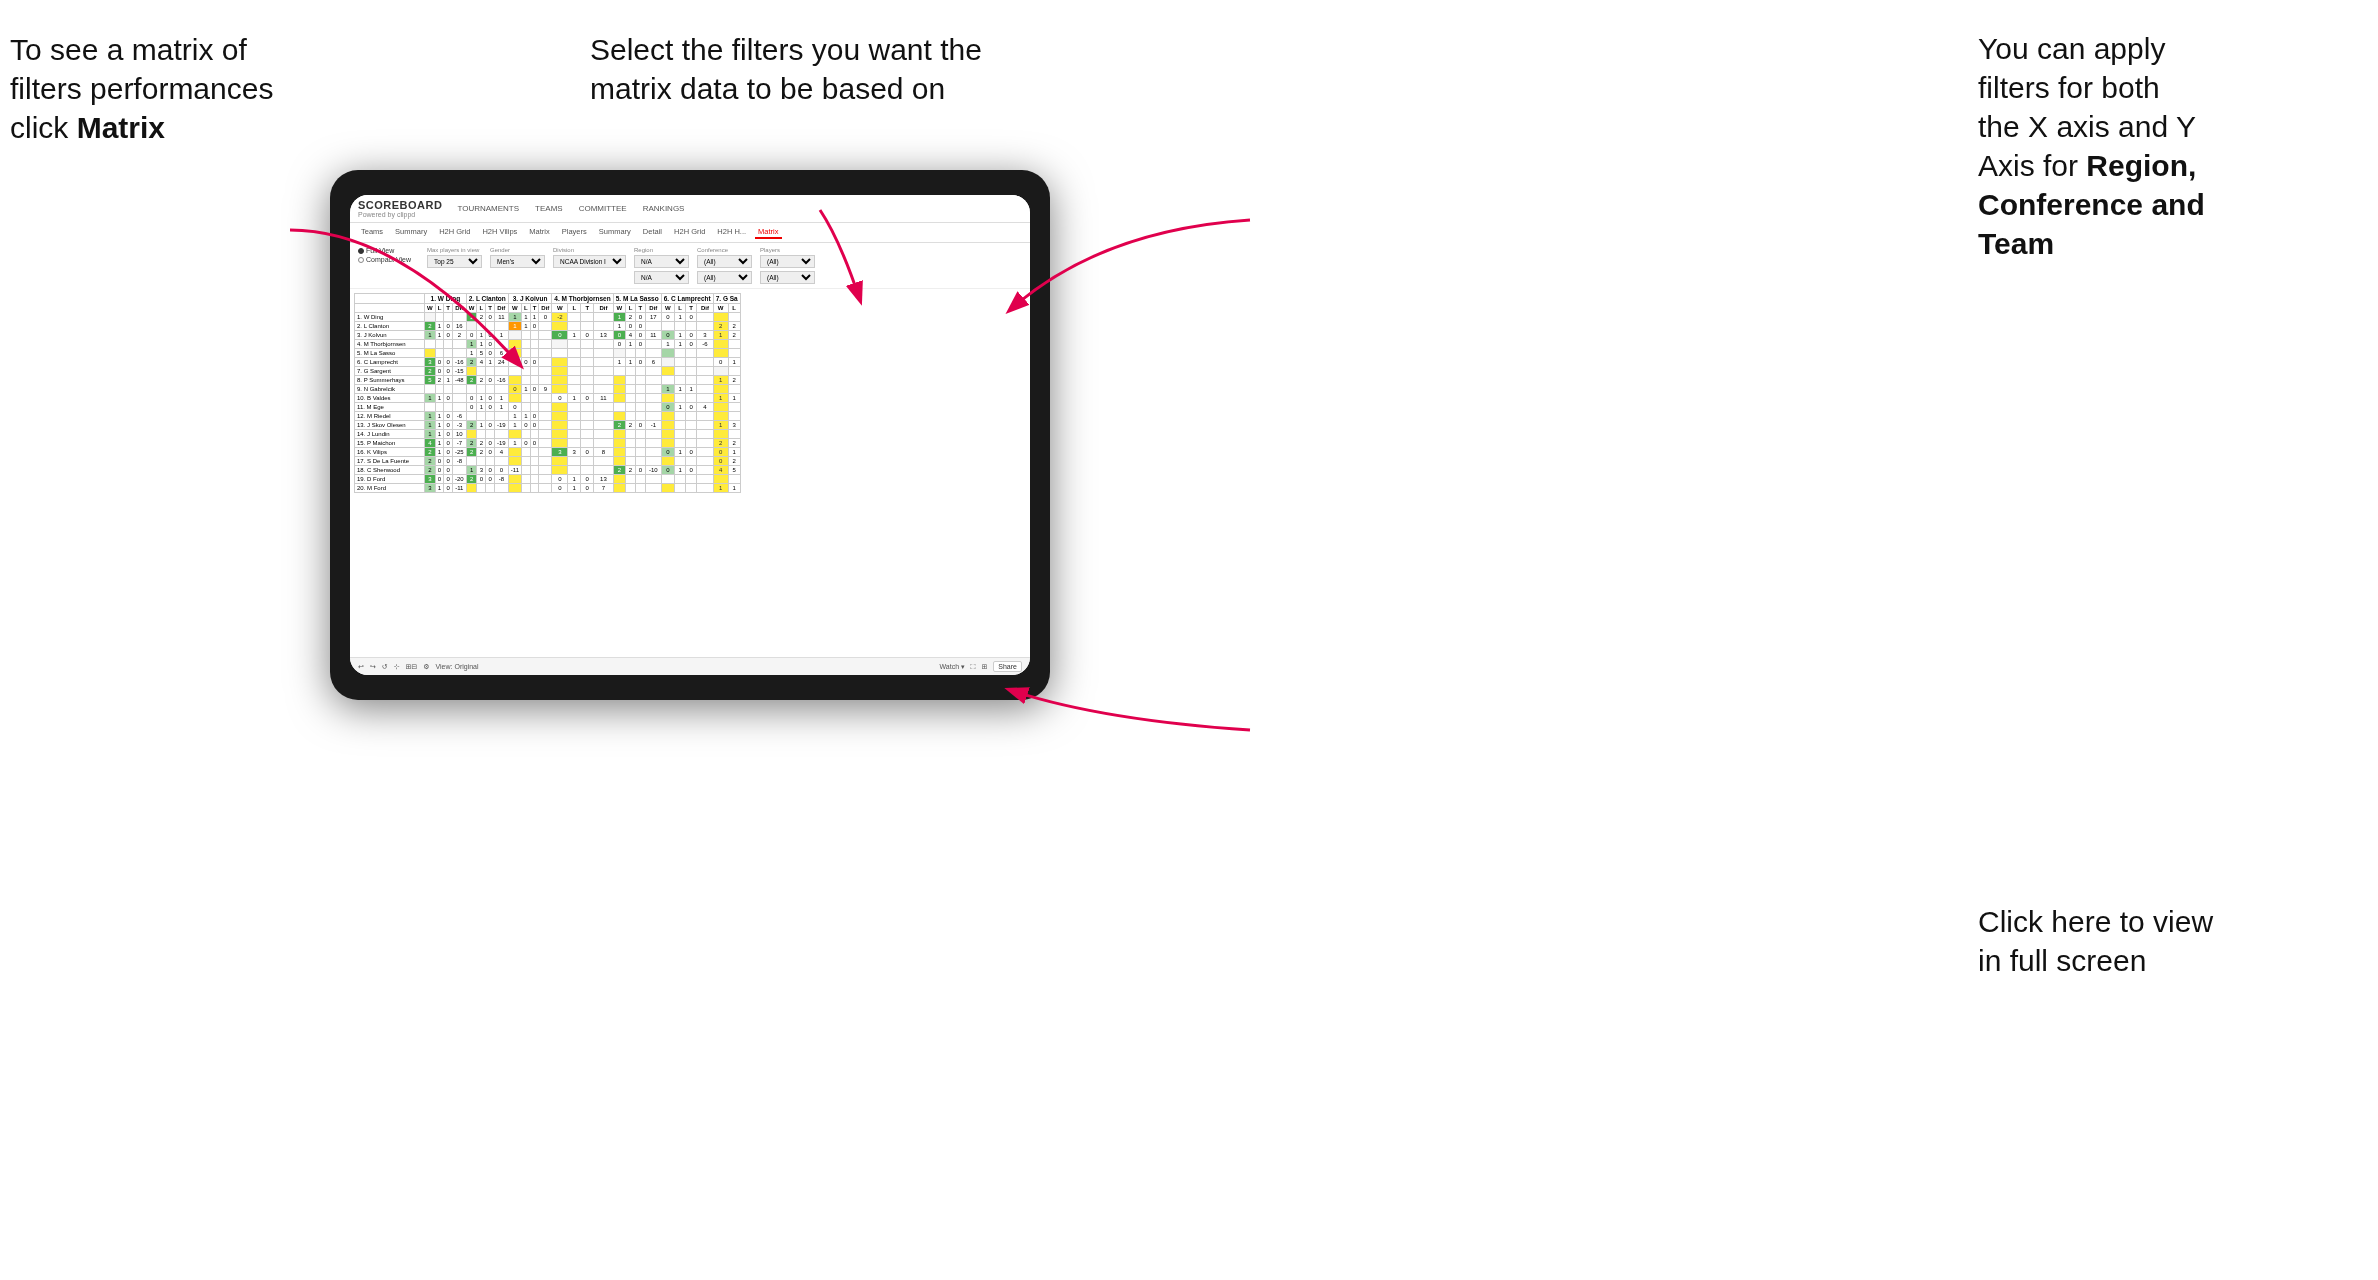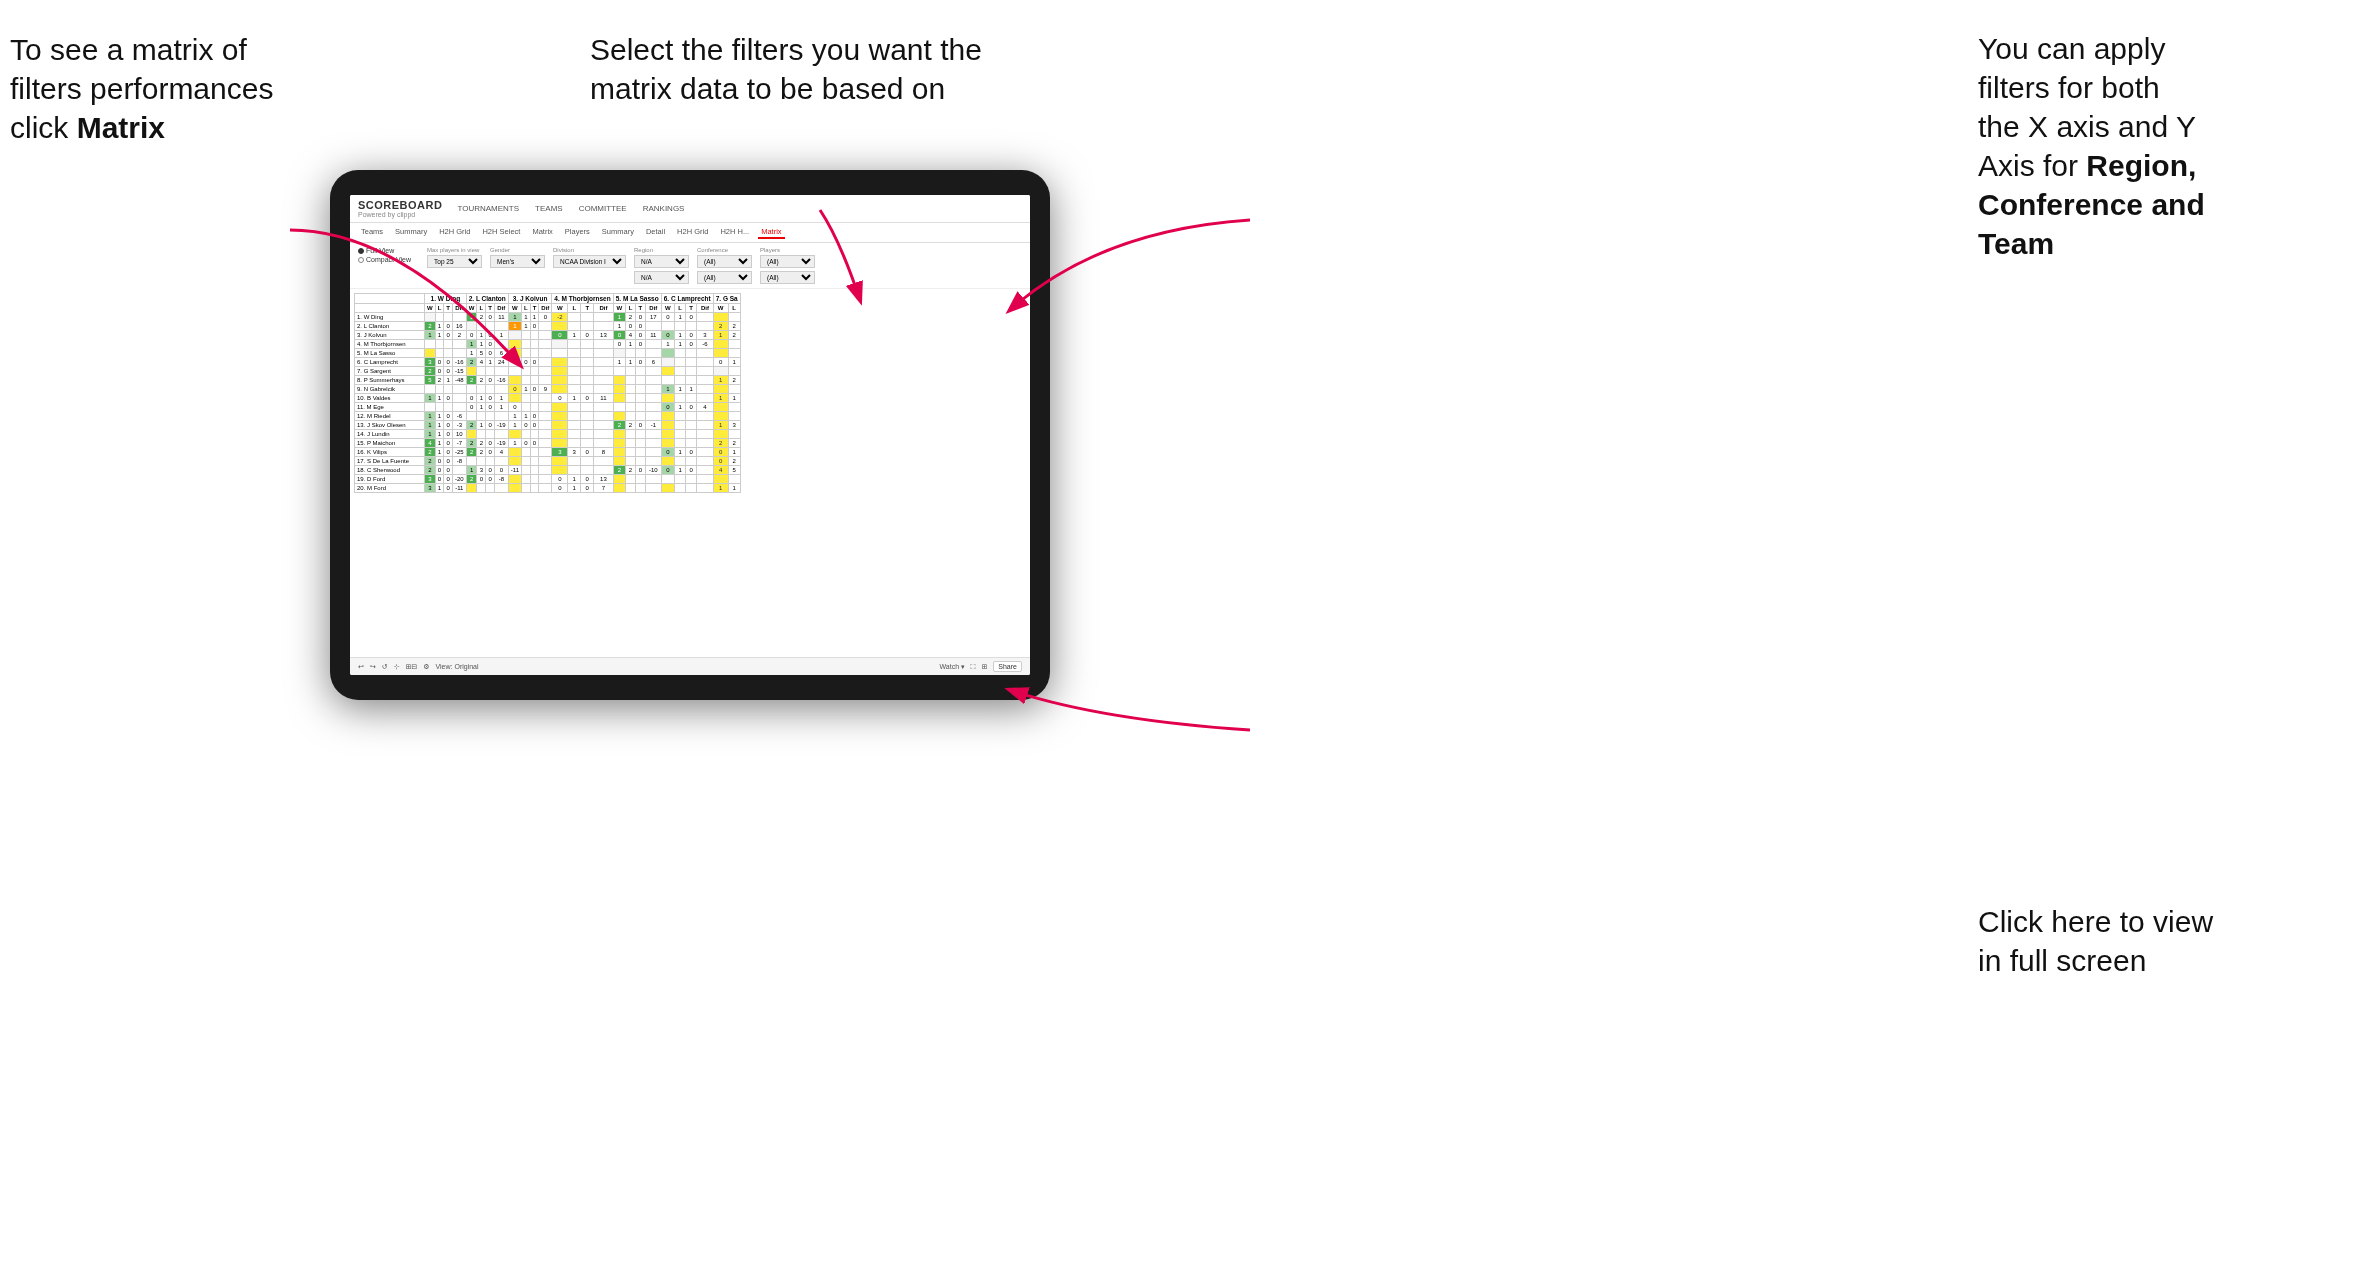--- a/index.html
+++ b/index.html
@@ -54,21 +54,21 @@
       border-radius: 28px;
       box-shadow: 0 8px 40px rgba(0,0,0,0.5);
       display: flex;
       align-items: center;
       justify-content: center;
     }
     .tablet-screen {
       width: 680px;
       height: 480px;
       background: #fff;
-      border-radius: 2px;
+      border-radius: 18px;
       overflow: hidden;
       display: flex;
       flex-direction: column;
     }
 
     
     .app-header {
       background: #fff;
       border-bottom: 1px solid #ddd;
       padding: 4px 8px;
@@ -280,21 +280,21 @@
         <span>TEAMS</span>
         <span>COMMITTEE</span>
         <span>RANKINGS</span>
       </div>
     </div>
 
     <div class="sub-tabs">
       <span class="sub-tab">Teams</span>
       <span class="sub-tab">Summary</span>
       <span class="sub-tab">H2H Grid</span>
-      <span class="sub-tab">H2H Select</span>
+      <span class="sub-tab">H2H Vilips</span>
       <span class="sub-tab">Matrix</span>
       <span class="sub-tab">Players</span>
       <span class="sub-tab">Summary</span>
       <span class="sub-tab">Detail</span>
       <span class="sub-tab">H2H Grid</span>
       <span class="sub-tab">H2H H...</span>
       <span class="sub-tab active" style="color:#e00; border-bottom:2px solid #e00;">Matrix</span>
     </div>
 
     <div class="filters-row">

